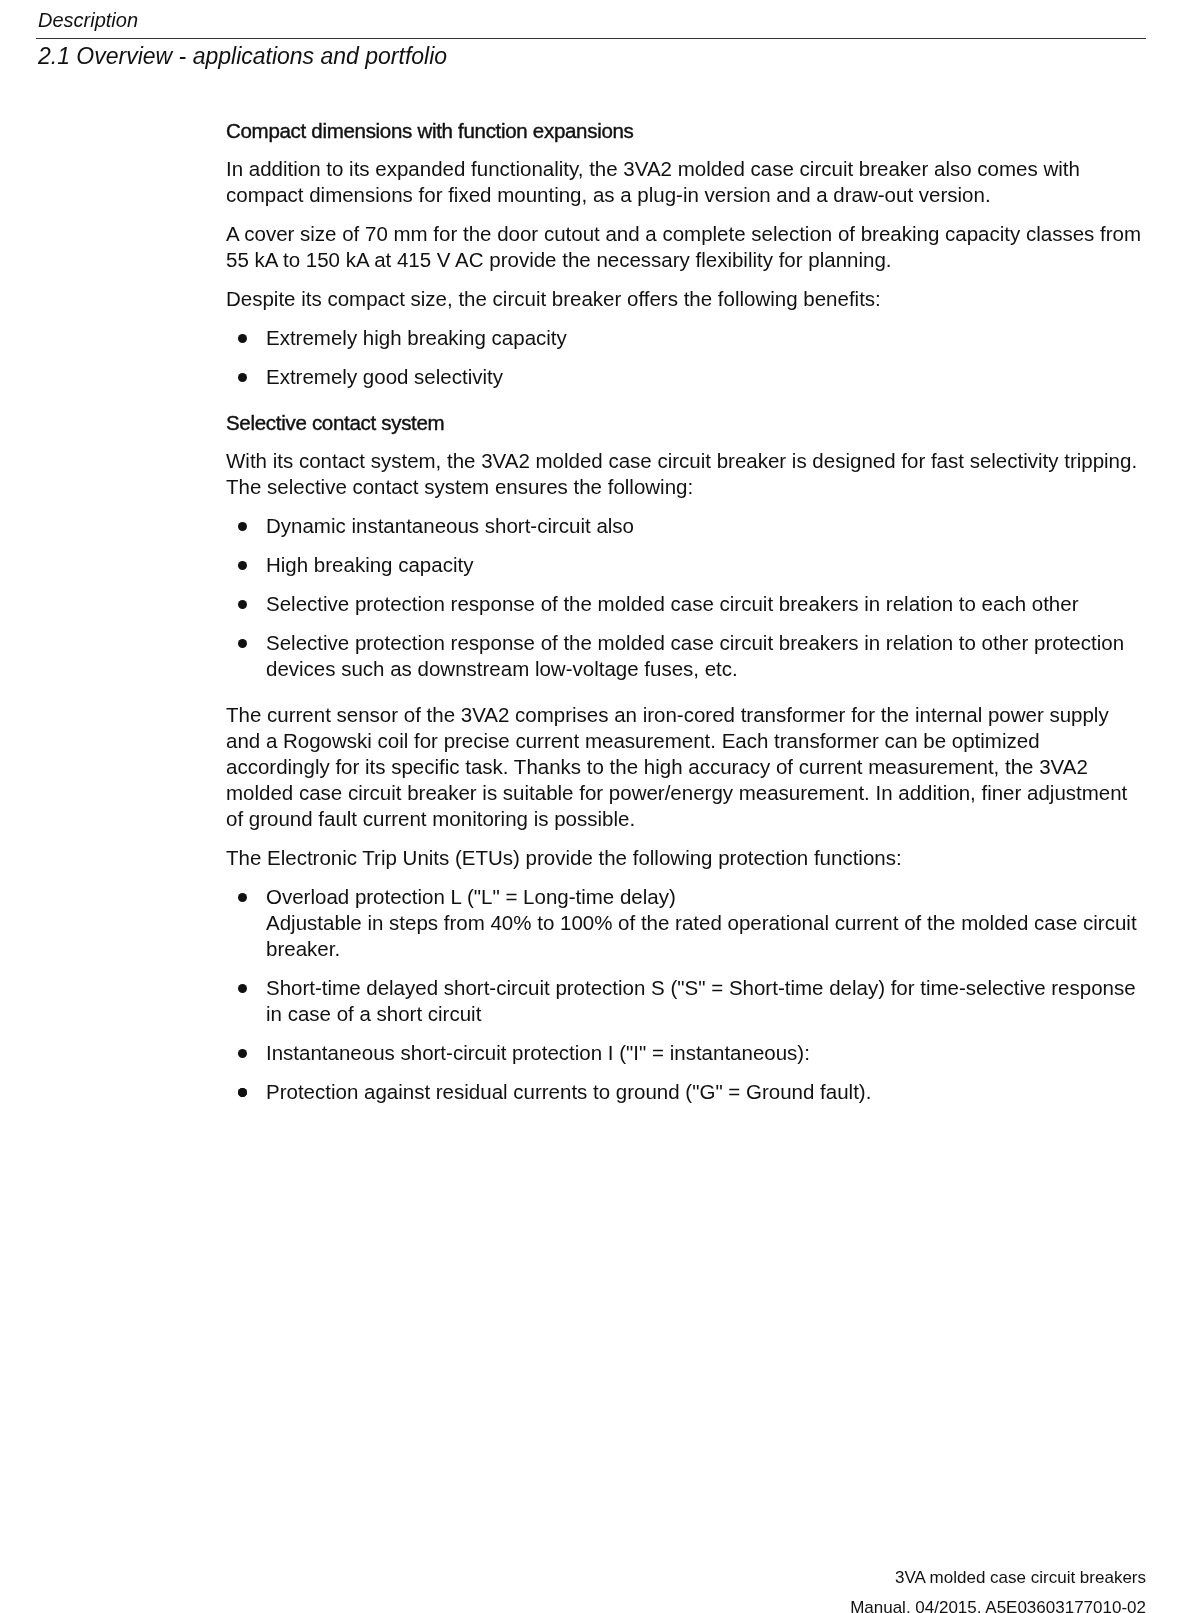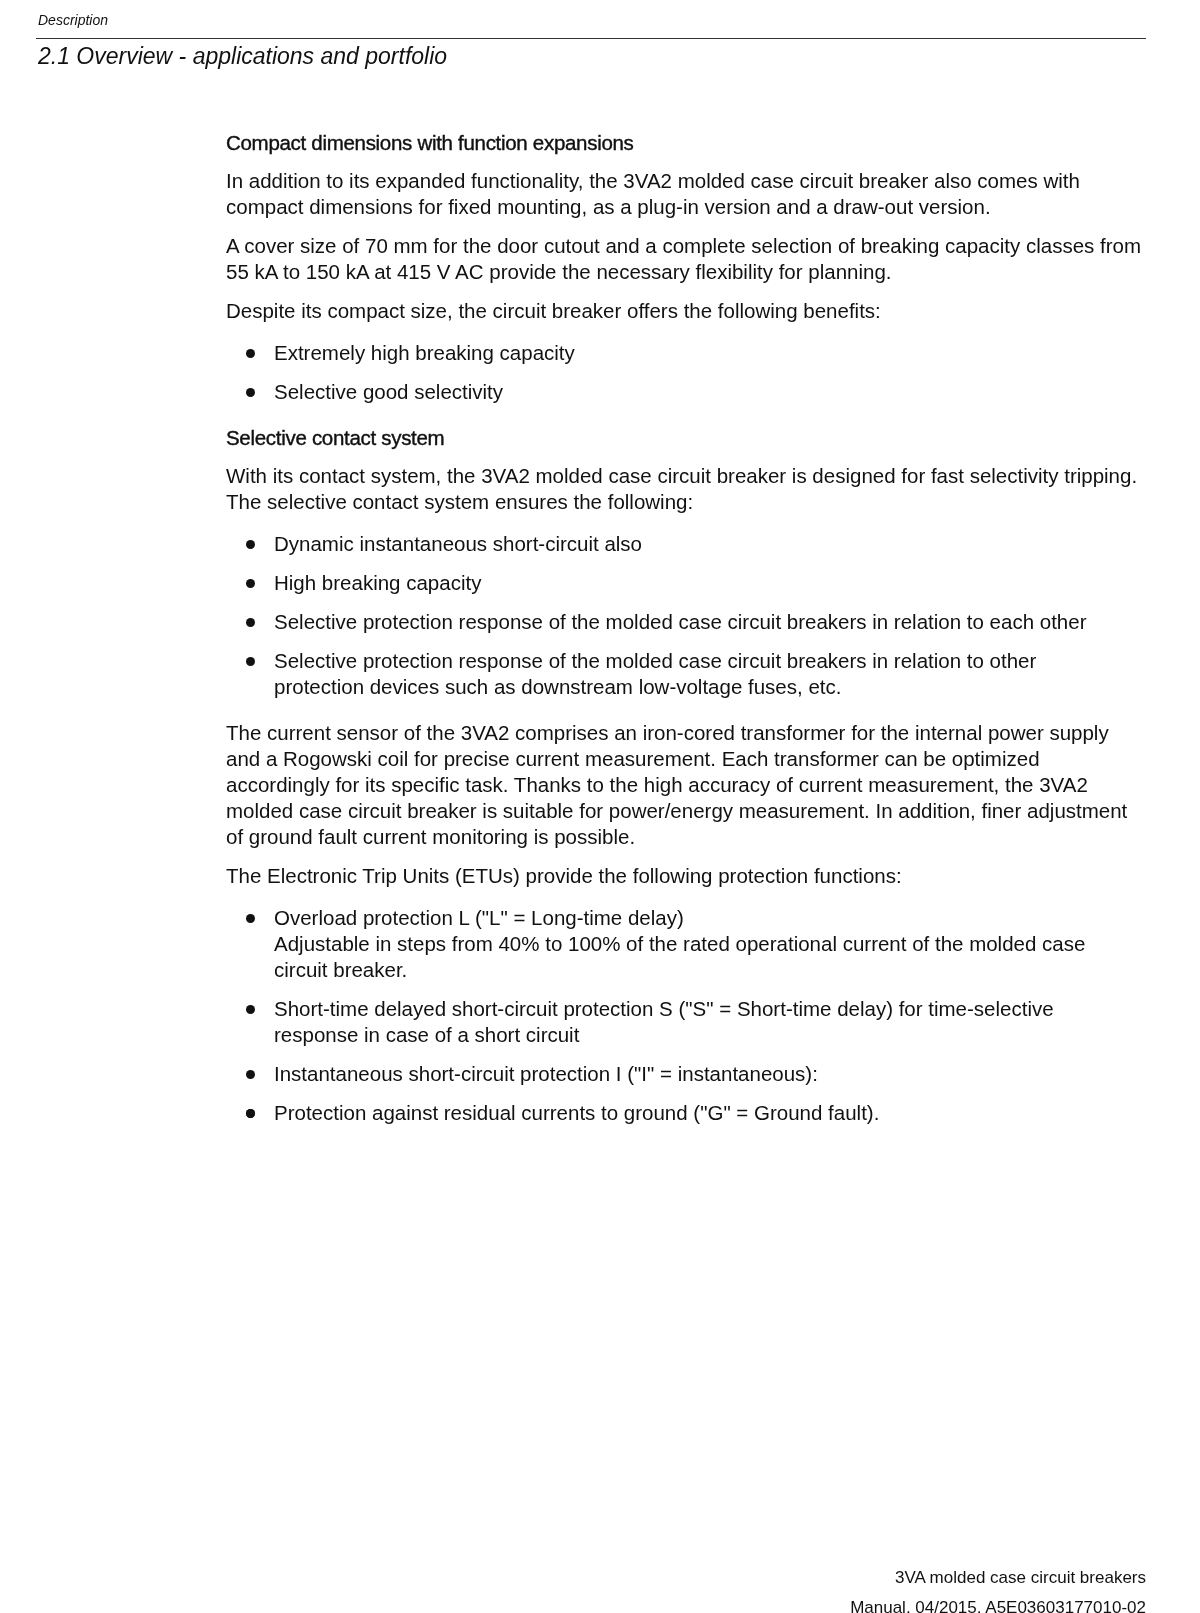--- a/index.html
+++ b/index.html
@@ -1,27 +1,27 @@
 <!DOCTYPE html>
 <html><head>
   <meta charset="utf-8">
   <style>
     html, body { margin: 0; padding: 0; background: #ffffff; }
     body {
       width: 1200px; height: 1613px; position: relative; overflow: hidden;
       font-family: "Liberation Sans", sans-serif; color: #111111;
     }
     .running-header { position: absolute; left: 36px; top: 6px; width: 1110px; }
-    .hdr-chapter { font-style: italic; font-size: 14px; line-height: 28px; padding-left: 2px; }
+    .hdr-chapter { font-style: italic; font-size: 20px; line-height: 28px; padding-left: 2px; }
     .hdr-rule { height: 0; border-top: 1.5px solid #333; margin-top: 4px; }
     .hdr-section { font-style: italic; font-size: 23px; line-height: 28px; margin-top: 3px; padding-left: 2px; }
-    .content { position: absolute; left: 226px; top: 130px; width: 920px; font-size: 20.5px; line-height: 26px; }
+    .content { position: absolute; left: 226px; top: 118px; width: 920px; font-size: 20.5px; line-height: 26px; }
     .heading { font-size: 20.5px; font-weight: normal; letter-spacing: -0.3px; margin: 0 0 12px 0; -webkit-text-stroke: 0.4px #111; }
     .para { margin: 0 0 13px 0; }
-    .bullets { list-style: none; margin: 16px; padding: 0; }
+    .bullets { list-style: none; margin: 8px; padding: 0; }
     .bullets li { position: relative; padding-left: 32px; margin-bottom: 13px; }
     .bullets li .dot { position: absolute; left: 4px; top: 9px; width: 9px; height: 9px; border-radius: 50%; background: #111; }
     .section { margin-bottom: 20px; }
     .footer { position: absolute; right: 54px; top: 1563px; text-align: right; font-size: 17px; line-height: 30px; }
   </style>
 </head>
 <body>
 
 <div class="running-header">
   <div class="hdr-chapter">Description</div>
@@ -31,21 +31,21 @@
 
 <div class="content">
 
   <div class="section">
     <h2 class="heading">Compact dimensions with function expansions</h2>
     <p class="para">In addition to its expanded functionality, the 3VA2 molded case circuit breaker also comes with compact dimensions for fixed mounting, as a plug-in version and a draw-out version.</p>
     <p class="para">A cover size of 70 mm for the door cutout and a complete selection of breaking capacity classes from 55 kA to 150 kA at 415 V AC provide the necessary flexibility for planning.</p>
     <p class="para">Despite its compact size, the circuit breaker offers the following benefits:</p>
     <ul class="bullets">
       <li><span class="dot"></span><span>Extremely high breaking capacity</span></li>
-      <li><span class="dot"></span><span>Selective good selectivity</span></li>
+      <li><span class="dot"></span><span>Extremely good selectivity</span></li>
     </ul>
   </div>
 
   <div class="section">
     <h2 class="heading">Selective contact system</h2>
     <p class="para">With its contact system, the 3VA2 molded case circuit breaker is designed for fast selectivity tripping. The selective contact system ensures the following:</p>
     <ul class="bullets">
       <li><span class="dot"></span><span>Dynamic instantaneous short-circuit also</span></li>
       <li><span class="dot"></span><span>High breaking capacity</span></li>
       <li><span class="dot"></span><span>Selective protection response of the molded case circuit breakers in relation to each other</span></li>

